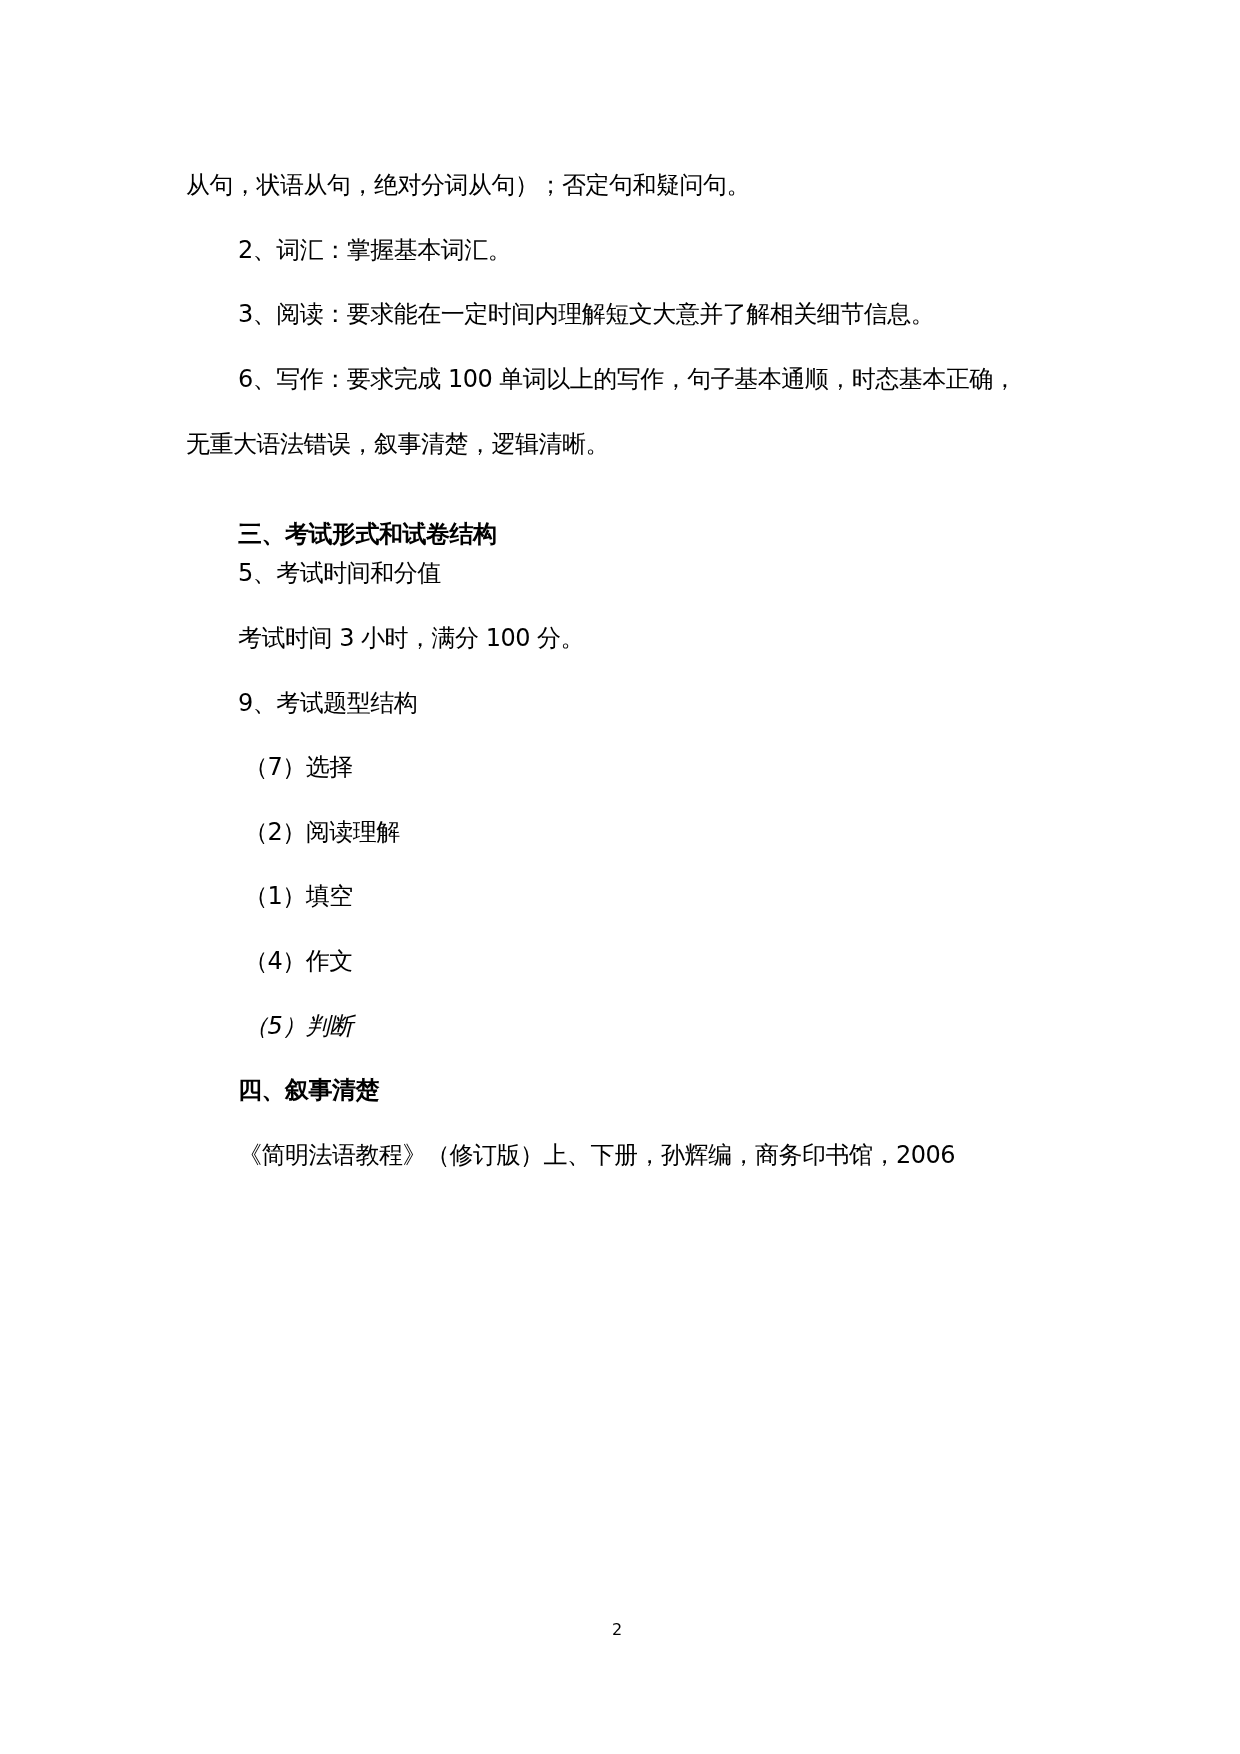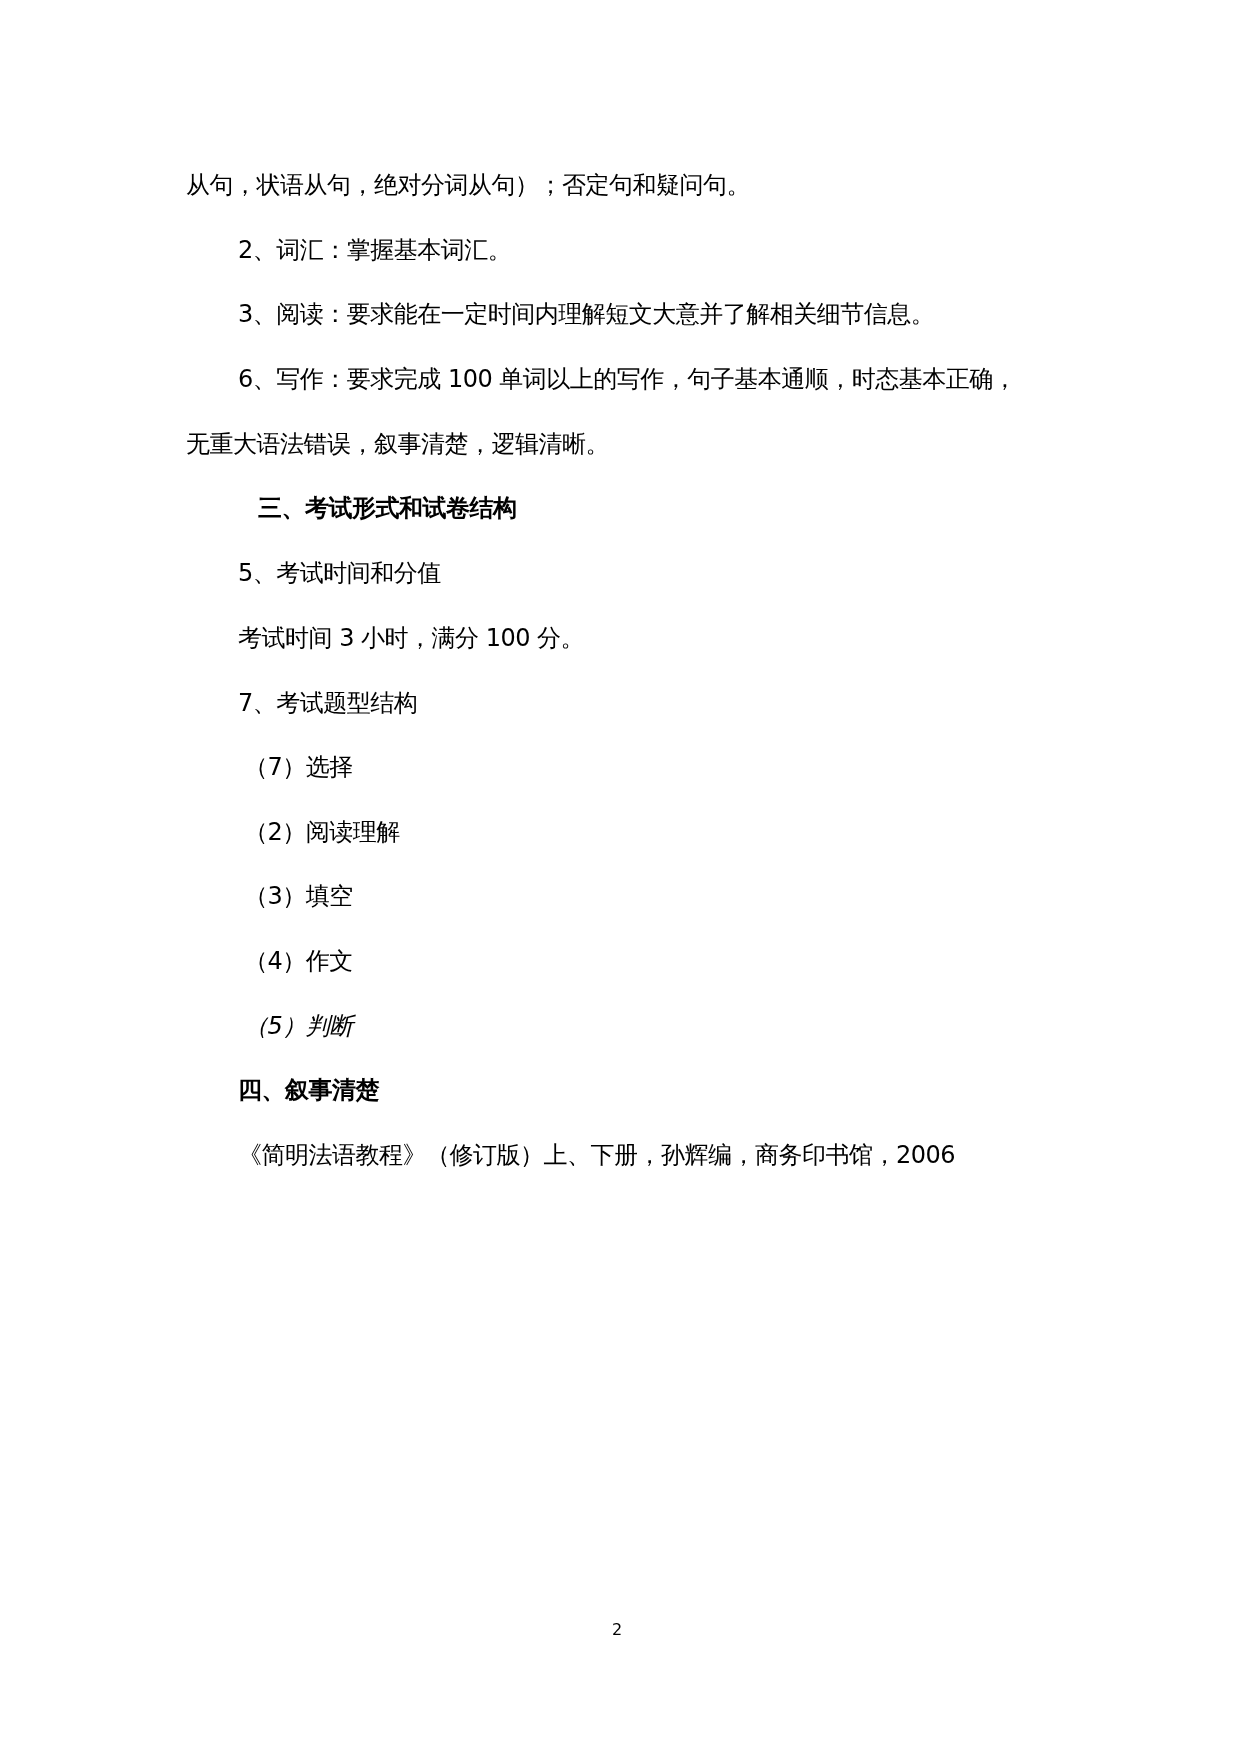--- a/index.html
+++ b/index.html
@@ -11,25 +11,25 @@
   </style>
 </head>
 <body>
 
 <div>
   <div class="line" style="left:186px;top:170px;">从句，状语从句，绝对分词从句）；否定句和疑问句。</div>
   <div class="line" style="left:238px;top:235px;">2、词汇：掌握基本词汇。</div>
   <div class="line" style="left:238px;top:299px;">3、阅读：要求能在一定时间内理解短文大意并了解相关细节信息。</div>
   <div class="line" style="left:238px;top:364px;">6、写作：要求完成 100 单词以上的写作，句子基本通顺，时态基本正确，</div>
   <div class="line" style="left:186px;top:429px;">无重大语法错误，叙事清楚，逻辑清晰。</div>
-  <div class="line bold" style="left:238px;top:493px;margin-left:20px;">三、考试形式和试卷结构</div>
+  <div class="line bold" style="left:238px;top:519px;">三、考试形式和试卷结构</div>
   <div class="line" style="left:238px;top:558px;">5、考试时间和分值</div>
   <div class="line" style="left:238px;top:623px;">考试时间 3 小时，满分 100 分。</div>
-  <div class="line" style="left:238px;top:688px;">7、考试题型结构</div>
+  <div class="line" style="left:238px;top:688px;">9、考试题型结构</div>
   <div class="line" style="left:244px;top:752px;">（7）选择</div>
   <div class="line" style="left:244px;top:817px;">（2）阅读理解</div>
-  <div class="line" style="left:244px;top:881px;">（3）填空</div>
+  <div class="line" style="left:244px;top:881px;">（1）填空</div>
   <div class="line" style="left:244px;top:946px;">（4）作文</div>
   <div class="line" style="left:244px;top:1011px;font-style:italic;">（5）判断</div>
   <div class="line bold" style="left:238px;top:1075px;">四、叙事清楚</div>
   <div class="line" style="left:238px;top:1140px;">《简明法语教程》（修订版）上、下册，孙辉编，商务印书馆，2006</div>
   <div class="page-num">2</div>
 </div>
 
 </body></html>

